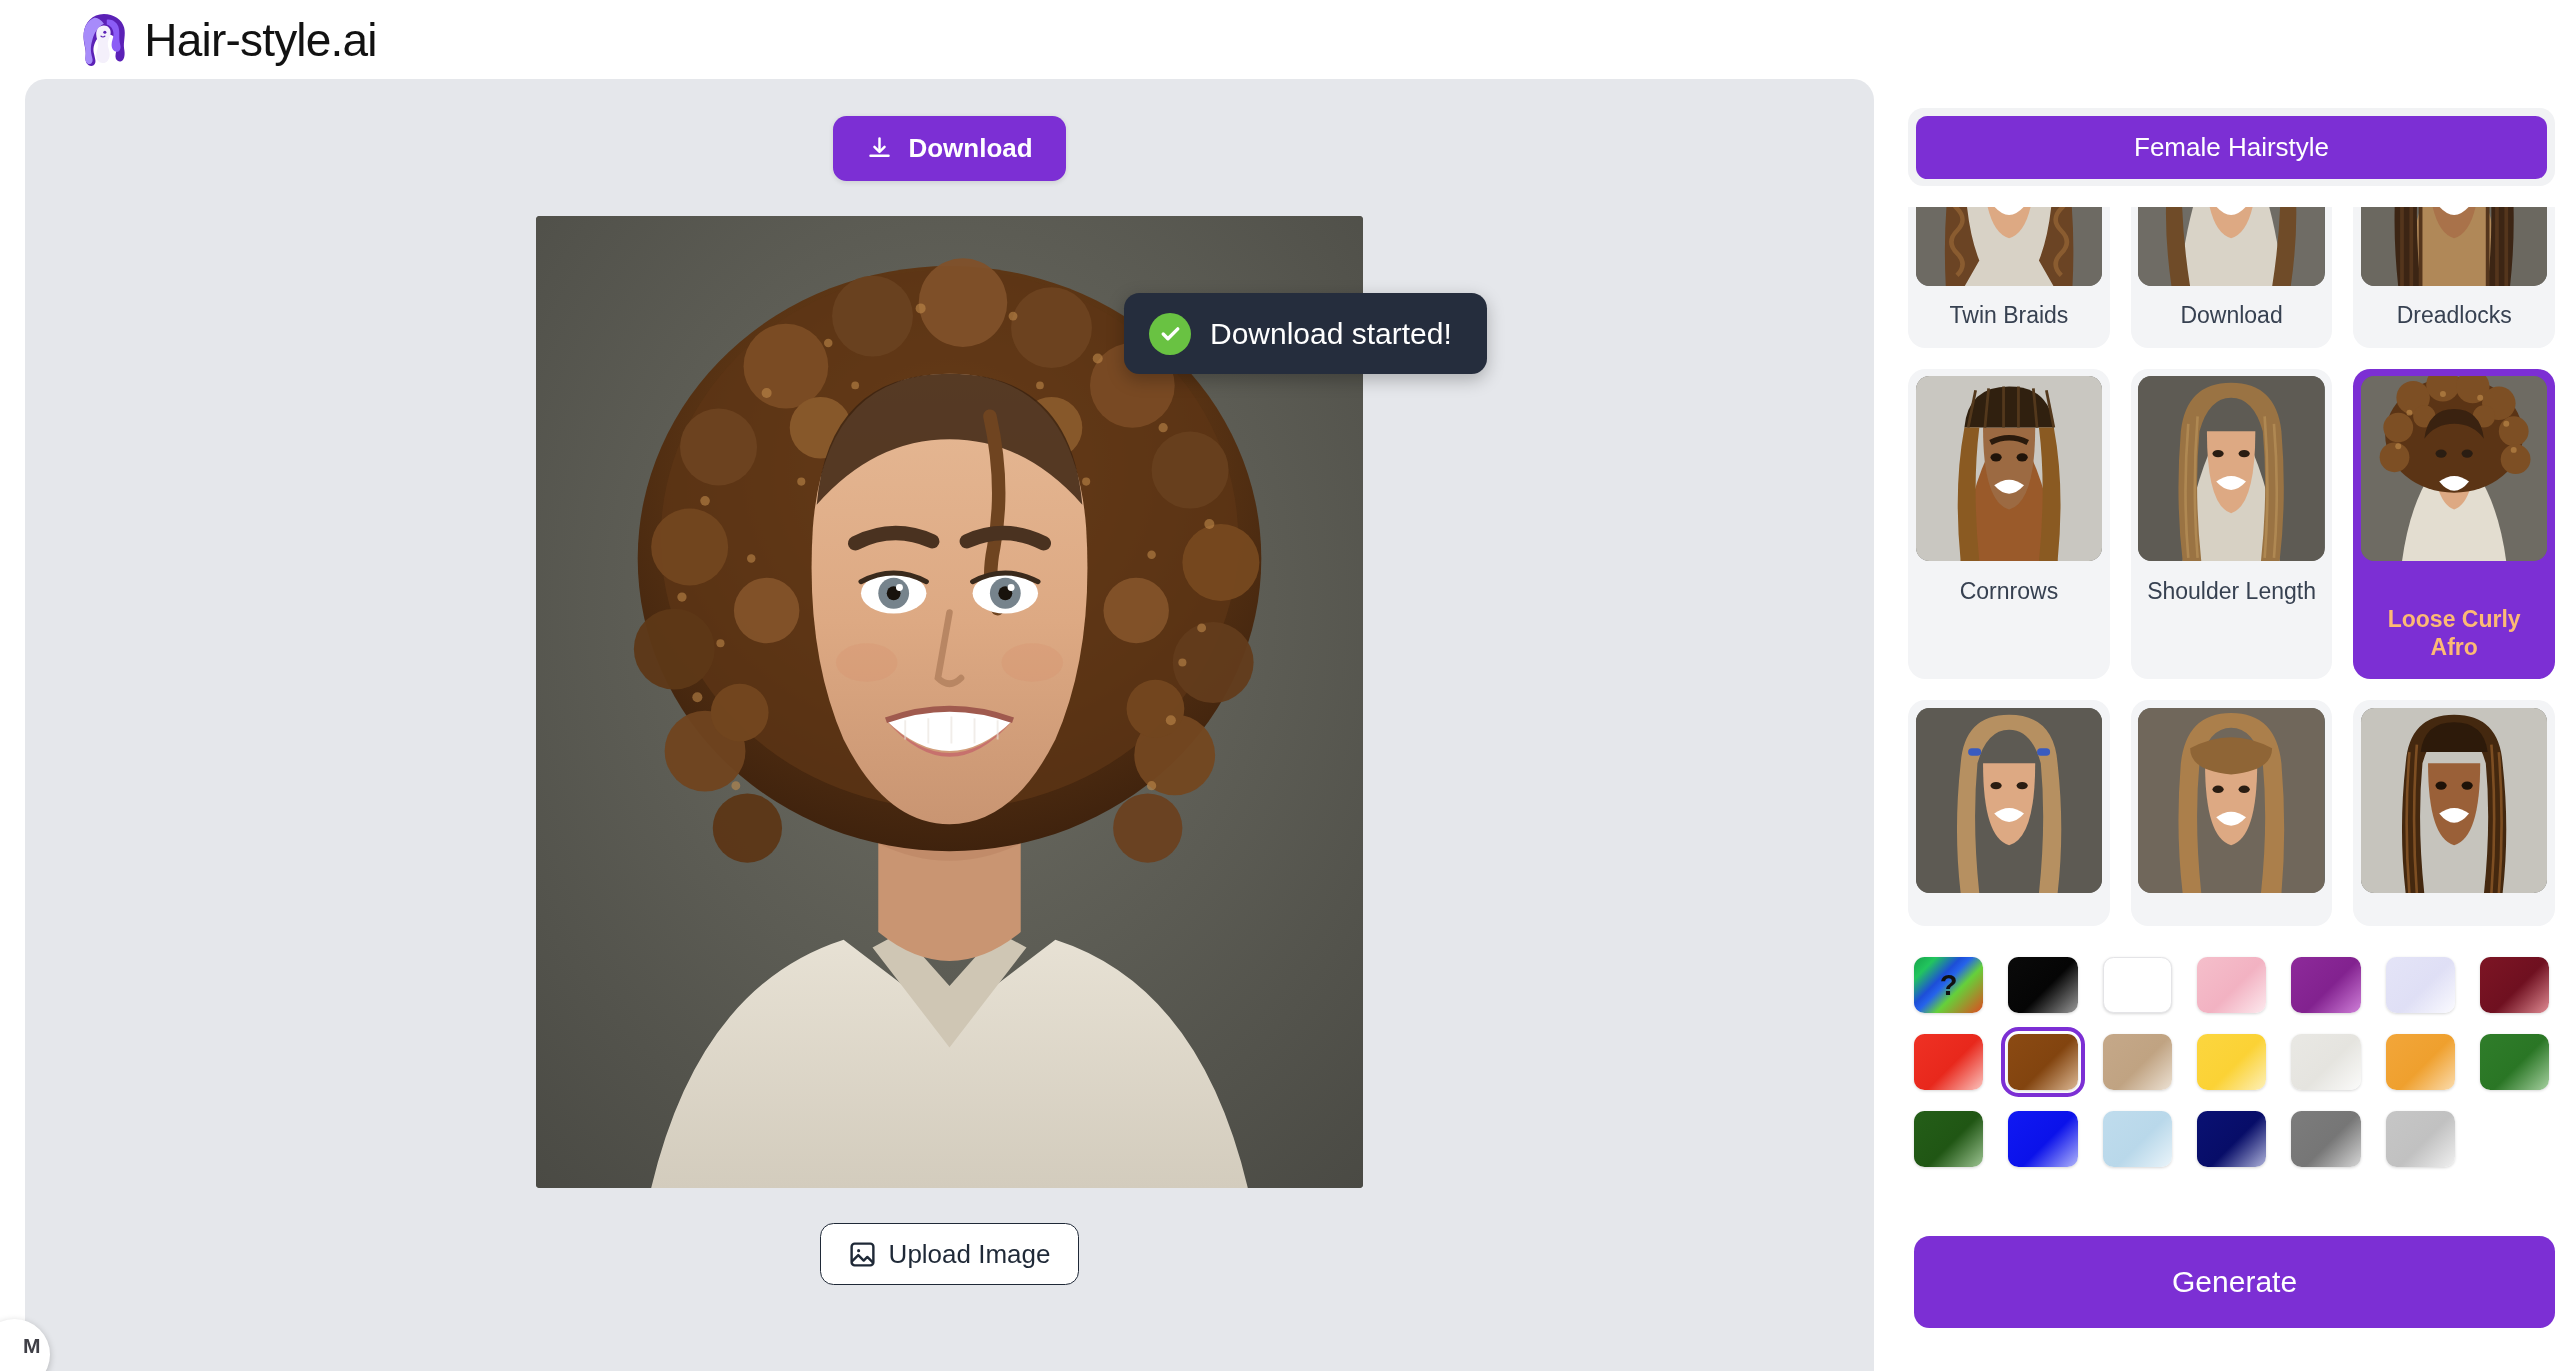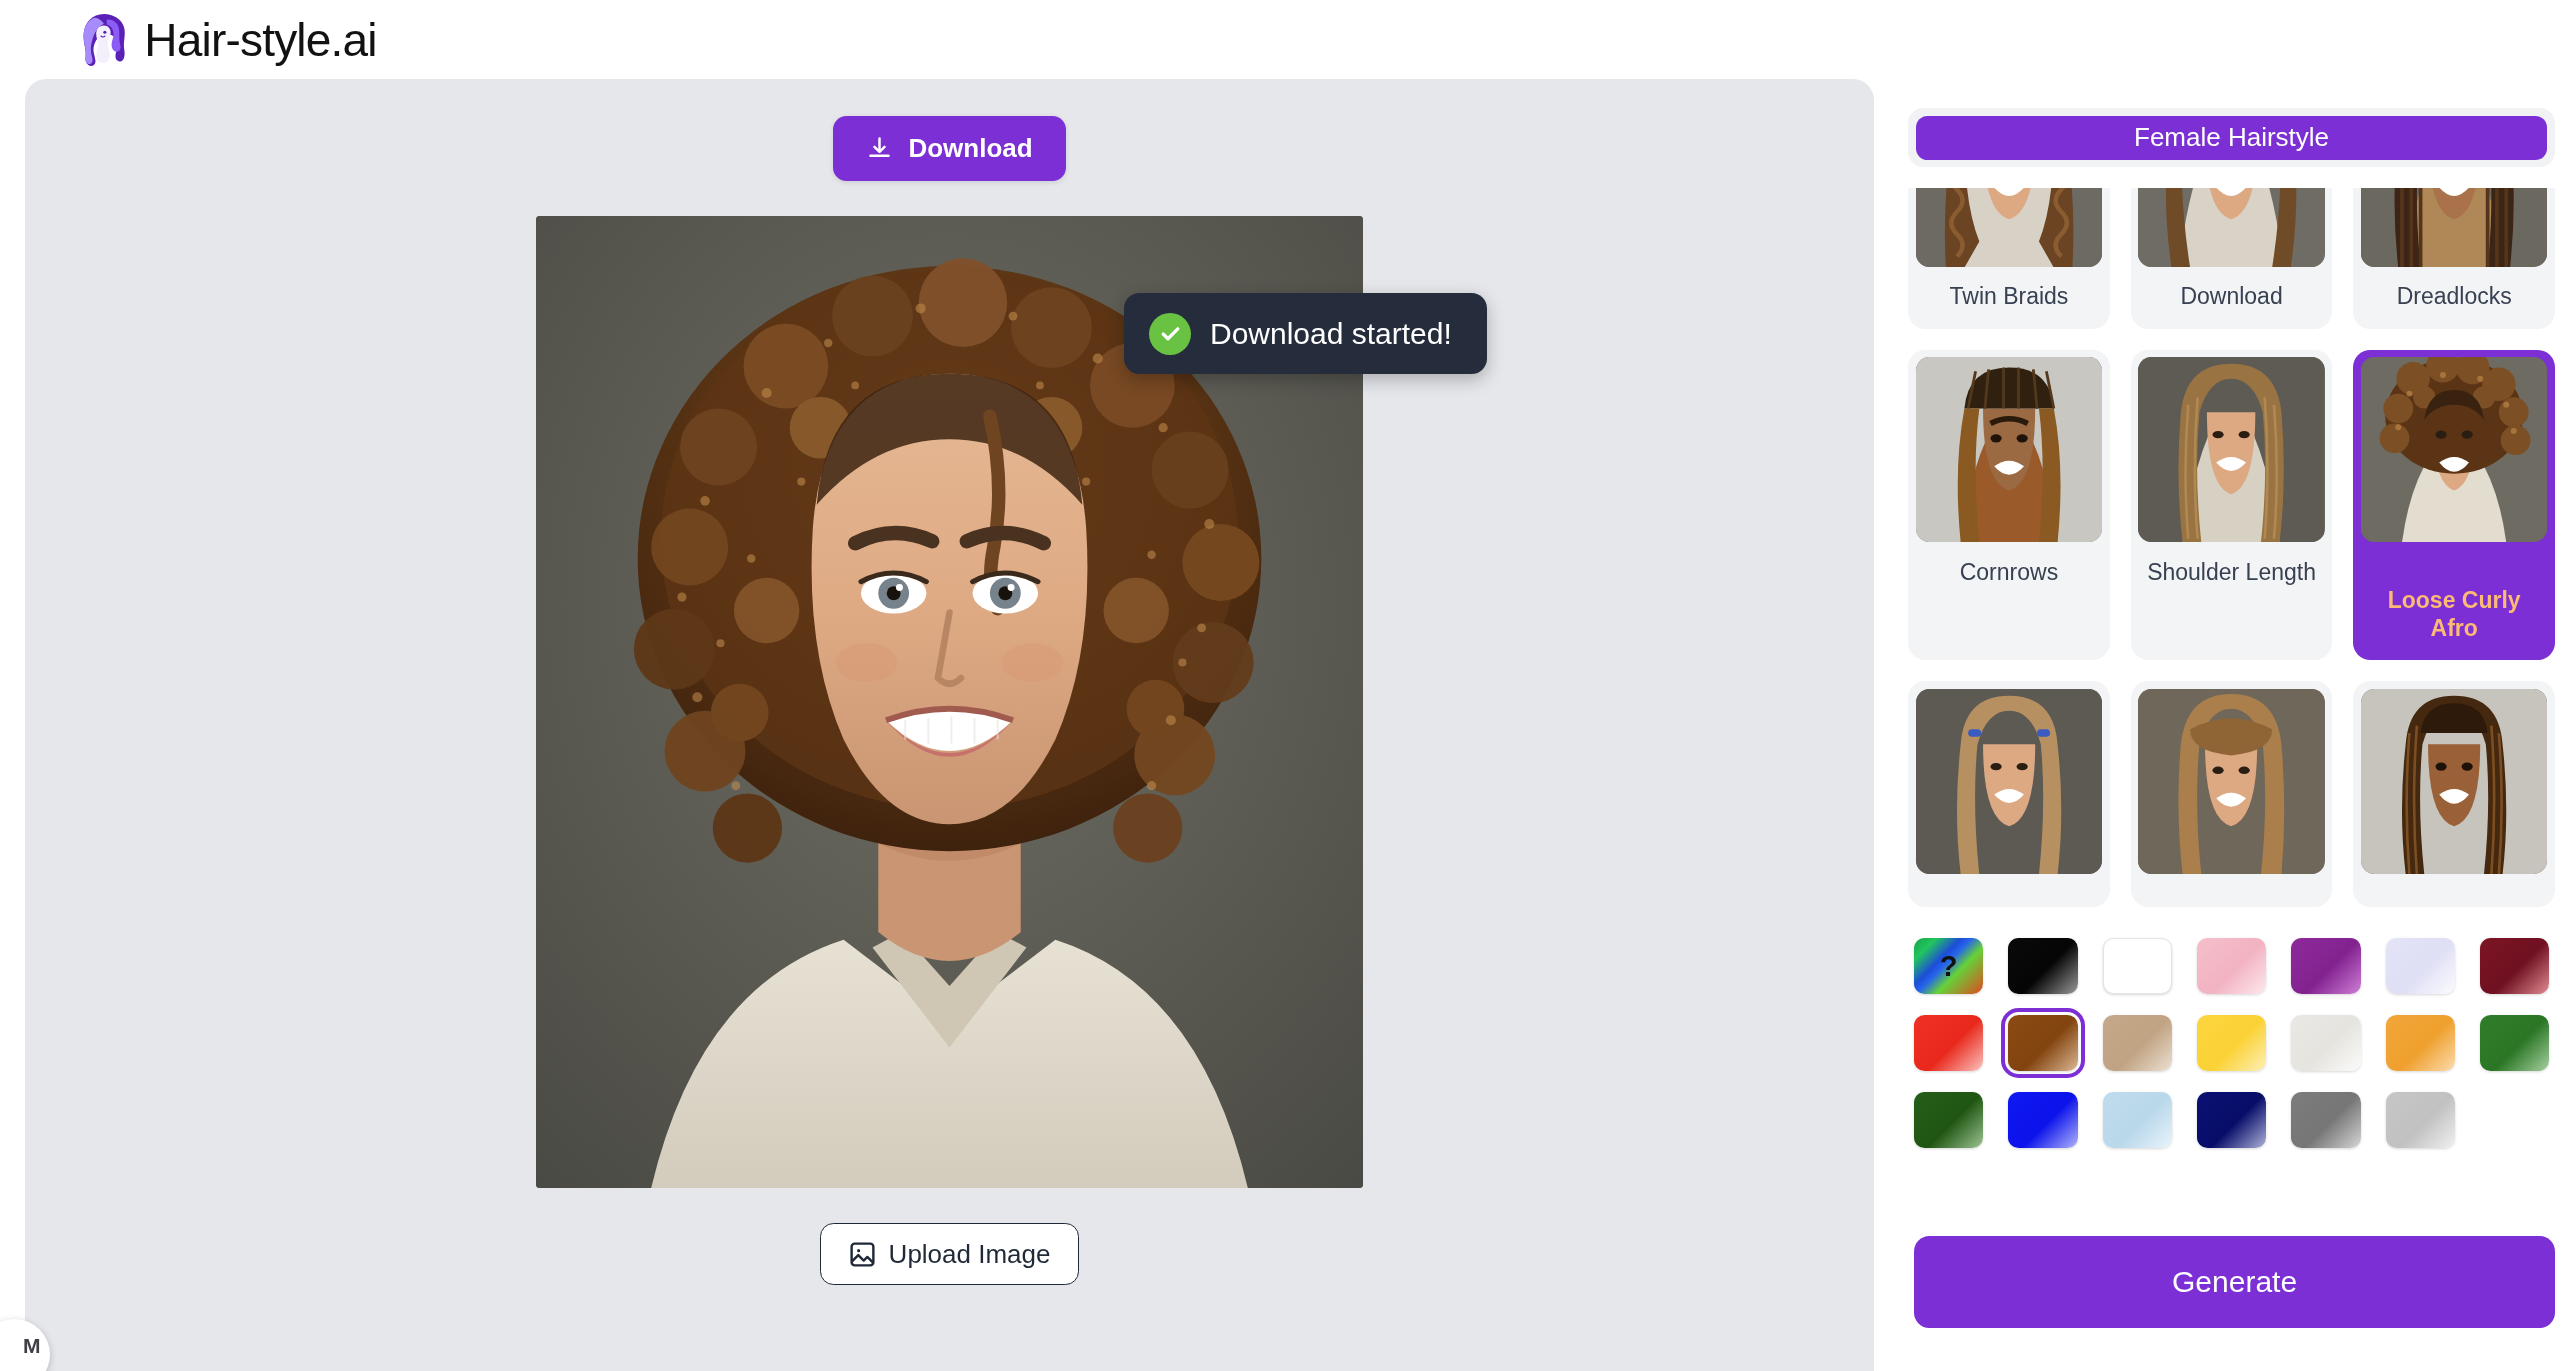--- a/index.html
+++ b/index.html
@@ -133,21 +133,21 @@
 
   .tab-switch {
     display: flex;
     background: #f1f2f4;
     border-radius: 15.4px;
     padding: 7.7px;
     gap: 5.8px;
   }
   .tab {
     flex: 1;
-    height: 44px;
+    height: 63px;
     border-radius: 11.5px;
     border: none;
     background: transparent;
     font-size: 26px;
     font-weight: 400;
     font-family: "Liberation Sans", sans-serif;
     color: #1f2937;
     cursor: pointer;
     display: flex; align-items: center; justify-content: center;
   }

